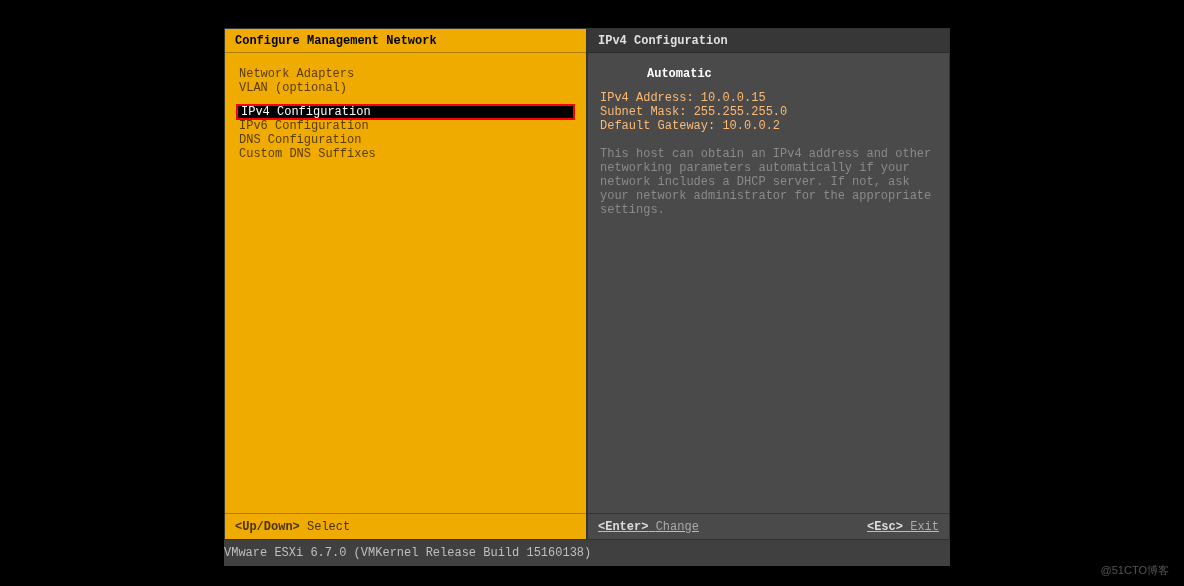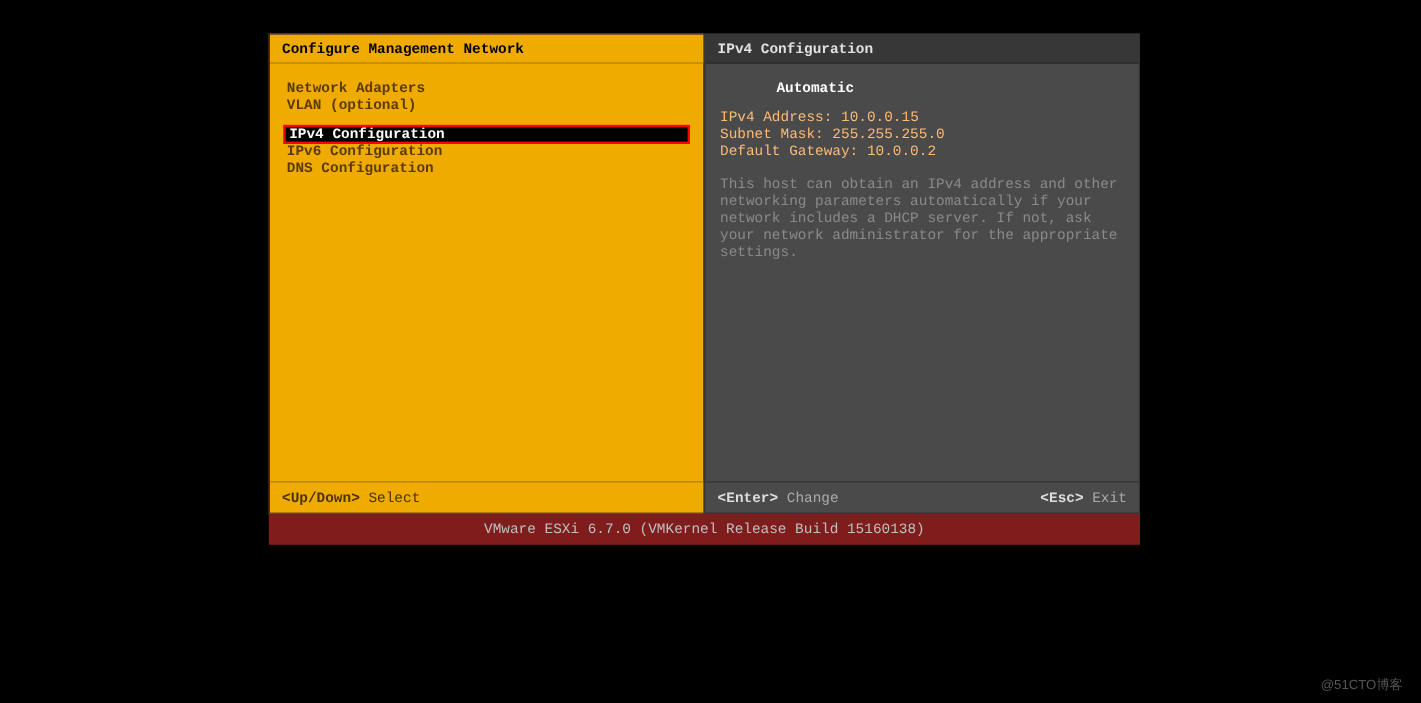--- a/index.html
+++ b/index.html
@@ -1,57 +1,58 @@
 <!DOCTYPE html>
 <html><head>
 <meta charset="utf-8">
 <style>
   * { box-sizing: border-box; margin: 0; padding: 0; }
   html, body { width: 1184px; height: 586px; background: #000; font-family: "Courier New", monospace; font-size: 12px; overflow: hidden; }
   .screen { position: absolute; left: 224px; top: 28px; width: 726px; height: 530px; background: #000; }
-  .panes { display: flex; width: 100%; height: 400px; }
+  .panes { display: flex; width: 100%; height: 512px; }
   .left-pane { width: 50%; background: #f0ab00; color: #000; display: flex; flex-direction: column; border: 1px solid #333; }
   .right-pane { width: 50%; background: #4a4a4a; color: #d0d0d0; display: flex; flex-direction: column; border: 1px solid #333; }
   .pane-header { padding: 4px 10px; font-weight: bold; height: 24px; line-height: 16px; }
   .left-pane .pane-header { background: #f0ab00; border-bottom: 1px solid #b07e00; color: #000; }
   .right-pane .pane-header { background: #373737; border-bottom: 1px solid #2a2a2a; color: #e0e0e0; }
   .pane-body { padding: 14px 12px; flex: 1; }
   .menu-group { margin-bottom: 10px; }
-  .menu-item { padding: 0 2px; line-height: 14px; cursor: pointer; color: #5a3b00; font-weight: bold; }
+  .menu-item { padding: 0 2px; line-height: 14px; cursor: pointer; color: #5a3b00; font-weight: normal; }
   .menu-item.selected { background: #000; color: #fff; outline: 2px solid #ff0000; outline-offset: -1px; padding: 0 4px; }
   .detail-title { color: #fff; font-weight: bold; margin-bottom: 10px; margin-left: 47px; }
   .detail-line { color: #fdba74; line-height: 14px; }
   .detail-desc { margin-top: 14px; color: #8a8a8a; line-height: 14px; max-width: 340px; }
   .pane-footer { padding: 6px 10px; font-size: 12px; height: 26px; display: flex; justify-content: space-between; align-items: center; }
   .left-pane .pane-footer { background: #f0ab00; border-top: 1px solid #b07e00; color: #4a3300; }
-  .right-pane .pane-footer { background: #4a4a4a; border-top: 1px solid #333; color: #bbb; }
+  .right-pane .pane-footer { background: #4a4a4a; border-top: 1px solid #333; color: #bbb; text-decoration: underline; }
   .key-hint { white-space: pre; }
   .key-hint b { font-weight: bold; color: inherit; }
   .right-pane .key-hint { color: #ddd; }
   .right-pane .key-hint .action { color: #aaa; }
-  .bottom-bar { width: 100%; text-align: center; color: #bfbfbf; background: #7f1d1d; font-size: 12px; padding: 6px 0; }
+  .bottom-bar { width: 100%; color: #bfbfbf; background: #404040; font-size: 12px; padding: 6px 0; }
   .watermark { position: absolute; right: 15px; bottom: 8px; color: #555; font-size: 11px; font-family: sans-serif; }
 </style>
 </head>
 <body>
 
 <div class="screen">
   <div class="panes">
 
     <div class="left-pane">
       <div class="pane-header">Configure Management Network</div>
       <div class="pane-body">
         <div class="menu-group">
           <div class="menu-item">Network Adapters</div>
           <div class="menu-item">VLAN (optional)</div>
         </div>
         <div class="menu-group">
           <div class="menu-item selected">IPv4 Configuration</div>
           <div class="menu-item">IPv6 Configuration</div>
           <div class="menu-item">DNS Configuration</div>
+          <div class="menu-item">Custom DNS Suffixes</div>
         </div>
       </div>
       <div class="pane-footer">
         <span class="key-hint"><b>&lt;Up/Down&gt;</b> <span>Select</span></span>
         <span></span>
       </div>
     </div>
 
     <div class="right-pane">
       <div class="pane-header">IPv4 Configuration</div>

